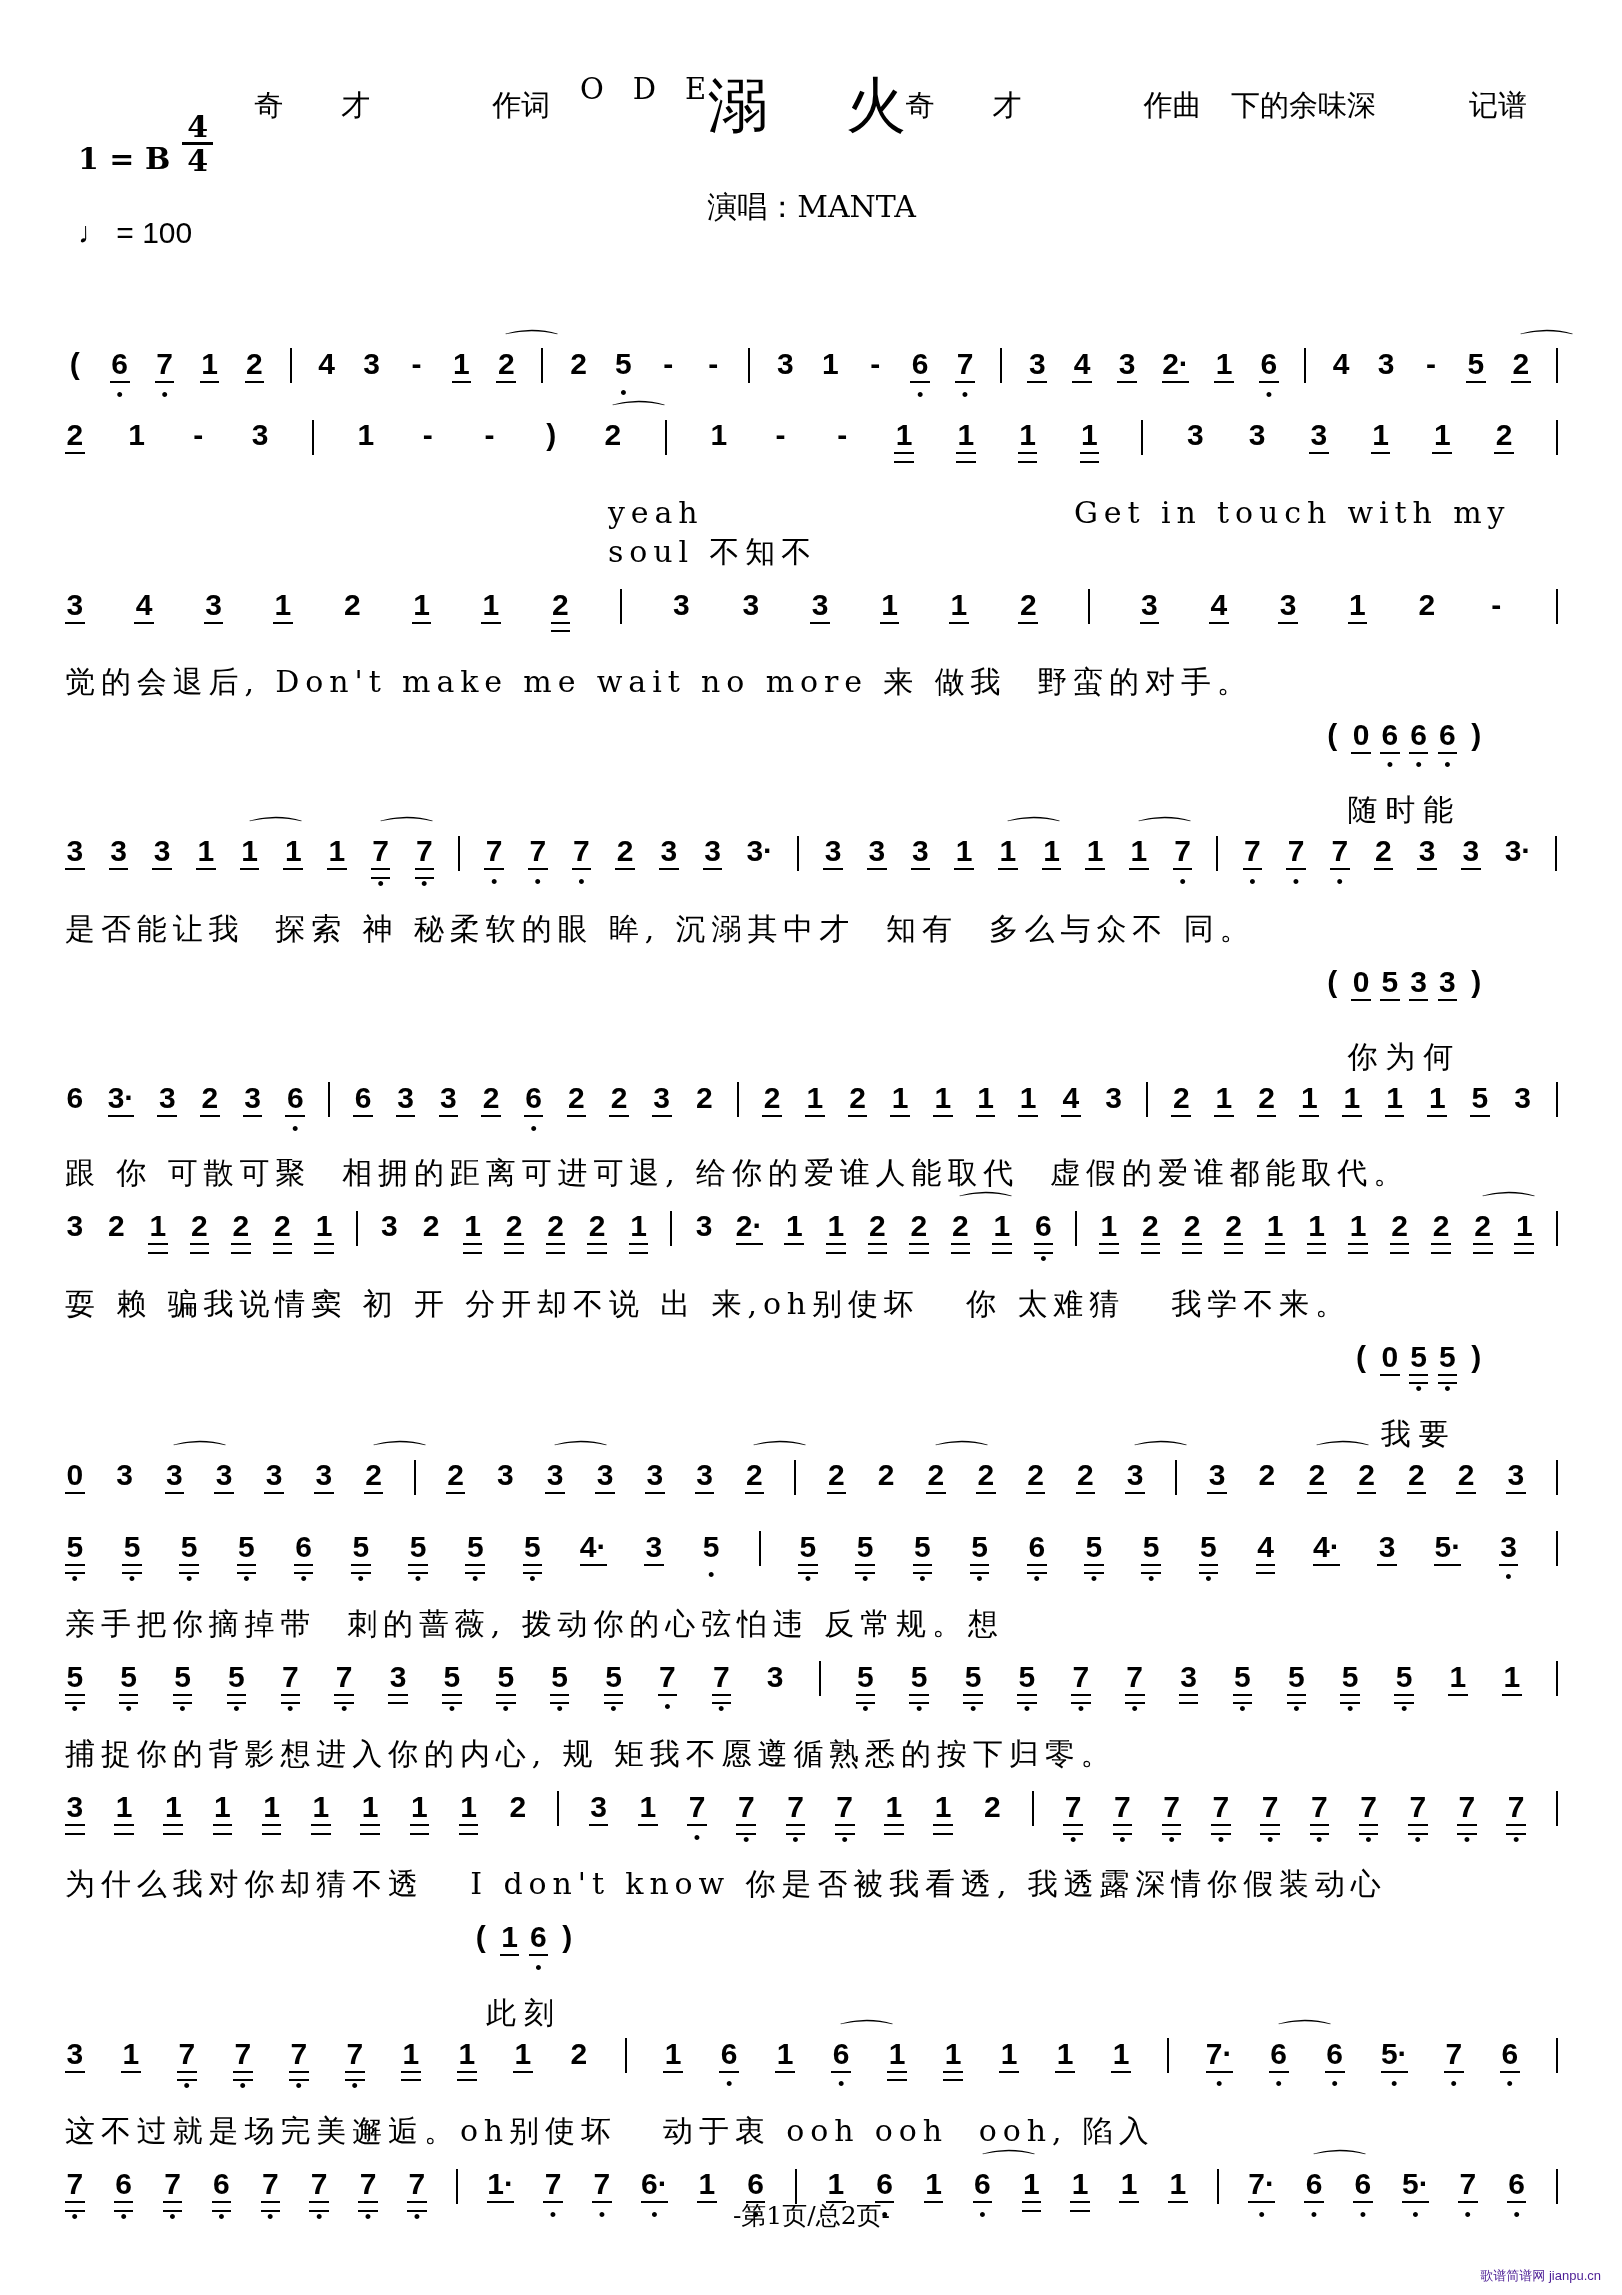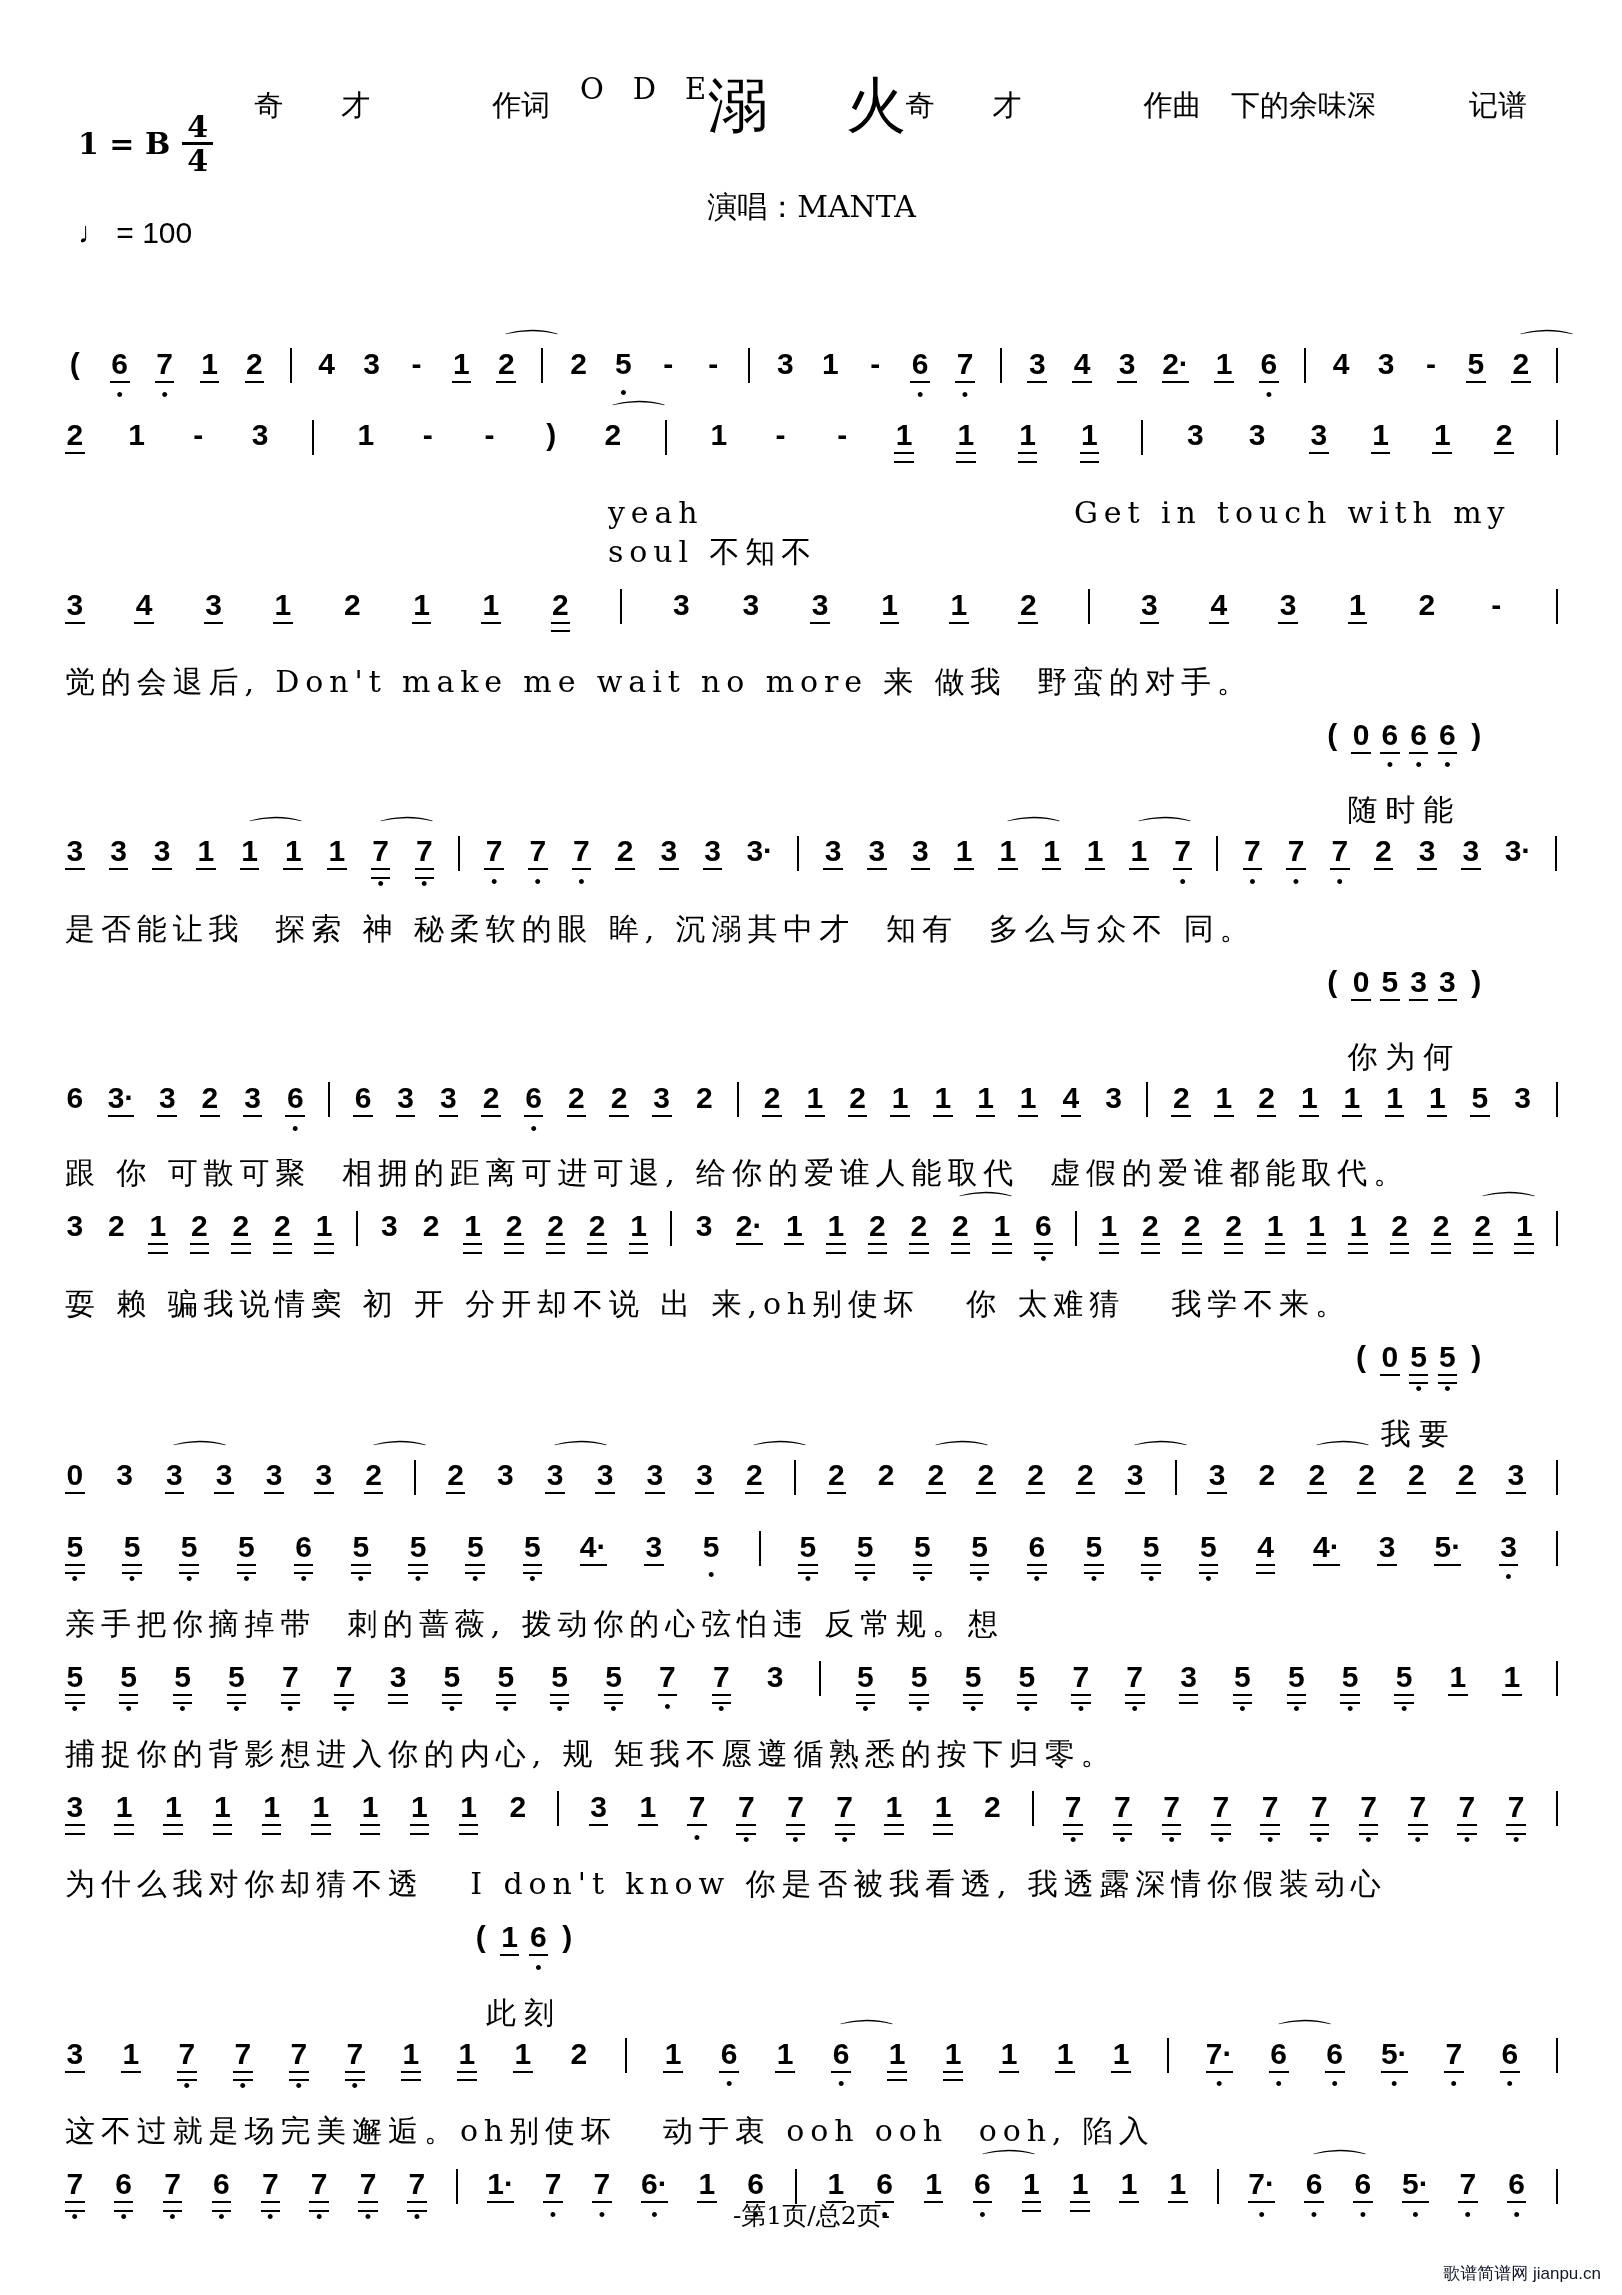--- a/index.html
+++ b/index.html
@@ -6,21 +6,21 @@
   .page{position:relative;width:1623px;height:2295px;background:#ffffff;color:#000;
         box-sizing:border-box;padding:46px 65px 39px;overflow:hidden;
         font-family:"Liberation Sans",sans-serif;}
   
   .header{position:relative;height:301px;}
   .title{position:absolute;left:50%;top:19.6px;transform:translateX(-50%);
          font-family:"DejaVu Serif",serif;font-weight:400;font-size:60px;letter-spacing:9.2px;white-space:nowrap;}
   .subtitle{position:absolute;left:50%;top:141px;transform:translateX(-50%);
             font-family:"DejaVu Serif",serif;font-size:30px;white-space:nowrap;}
   .keysig{position:absolute;left:13px;top:65px;font-weight:700;font-size:30px;
-          font-family:"DejaVu Serif",serif;display:flex;align-items:center;}
+          font-family:"DejaVu Serif",serif;display:flex;align-items:flex-end;}
   .ts{display:inline-flex;flex-direction:column;align-items:center;margin-left:11.8px;}
   .ts-top{border-bottom:3.3px solid #000;padding:0 5.2px;line-height:31px;}
   .ts-bot{line-height:31px;}
   .tempo{position:absolute;left:13px;top:170px;font-size:30px;}
   .credits{position:absolute;right:3.9px;top:23.6px;display:flex;gap:2.6px;
            font-family:"DejaVu Serif",serif;font-size:29px;}
   .credit-row{display:flex;justify-content:flex-end;align-items:baseline;gap:22px;}
   .credit-name{min-width:216px;text-align:left;white-space:pre;}
   .credit-role{min-width:85px;text-align:left;white-space:pre;margin-top:16px;}
   
@@ -41,21 +41,21 @@
   .tok.arc::before{content:"⌒";position:absolute;top:-22px;left:3.9px;font-size:27.5px;
                    transform:scaleX(2.3);transform-origin:left center;}
   .lyrics{font-family:"DejaVu Serif",serif;font-size:30px;line-height:39px;letter-spacing:5.9px;
           white-space:pre-wrap;margin-top:18px;}
   .pickup .lyrics{letter-spacing:7.9px;}
   .ly-s2{padding-left:543px;}
   .ly-s10{padding-left:26px;}
   
   .footer{position:absolute;left:0;right:0;bottom:63px;text-align:center;font-size:25px;
           font-family:"DejaVu Serif",serif;}
-  .watermark{position:absolute;right:22px;bottom:10.5px;font-size:17px;color:#0f172a;}
+  .watermark{position:absolute;right:22px;bottom:10.5px;font-size:13px;color:#4c1d95;}
 </style>
 </head>
 <body>
 
 <div class="page">
 
   <div class="header">
     <div class="title">溺　火</div>
     <div class="subtitle">演唱：MANTA</div>
     <div class="keysig">

